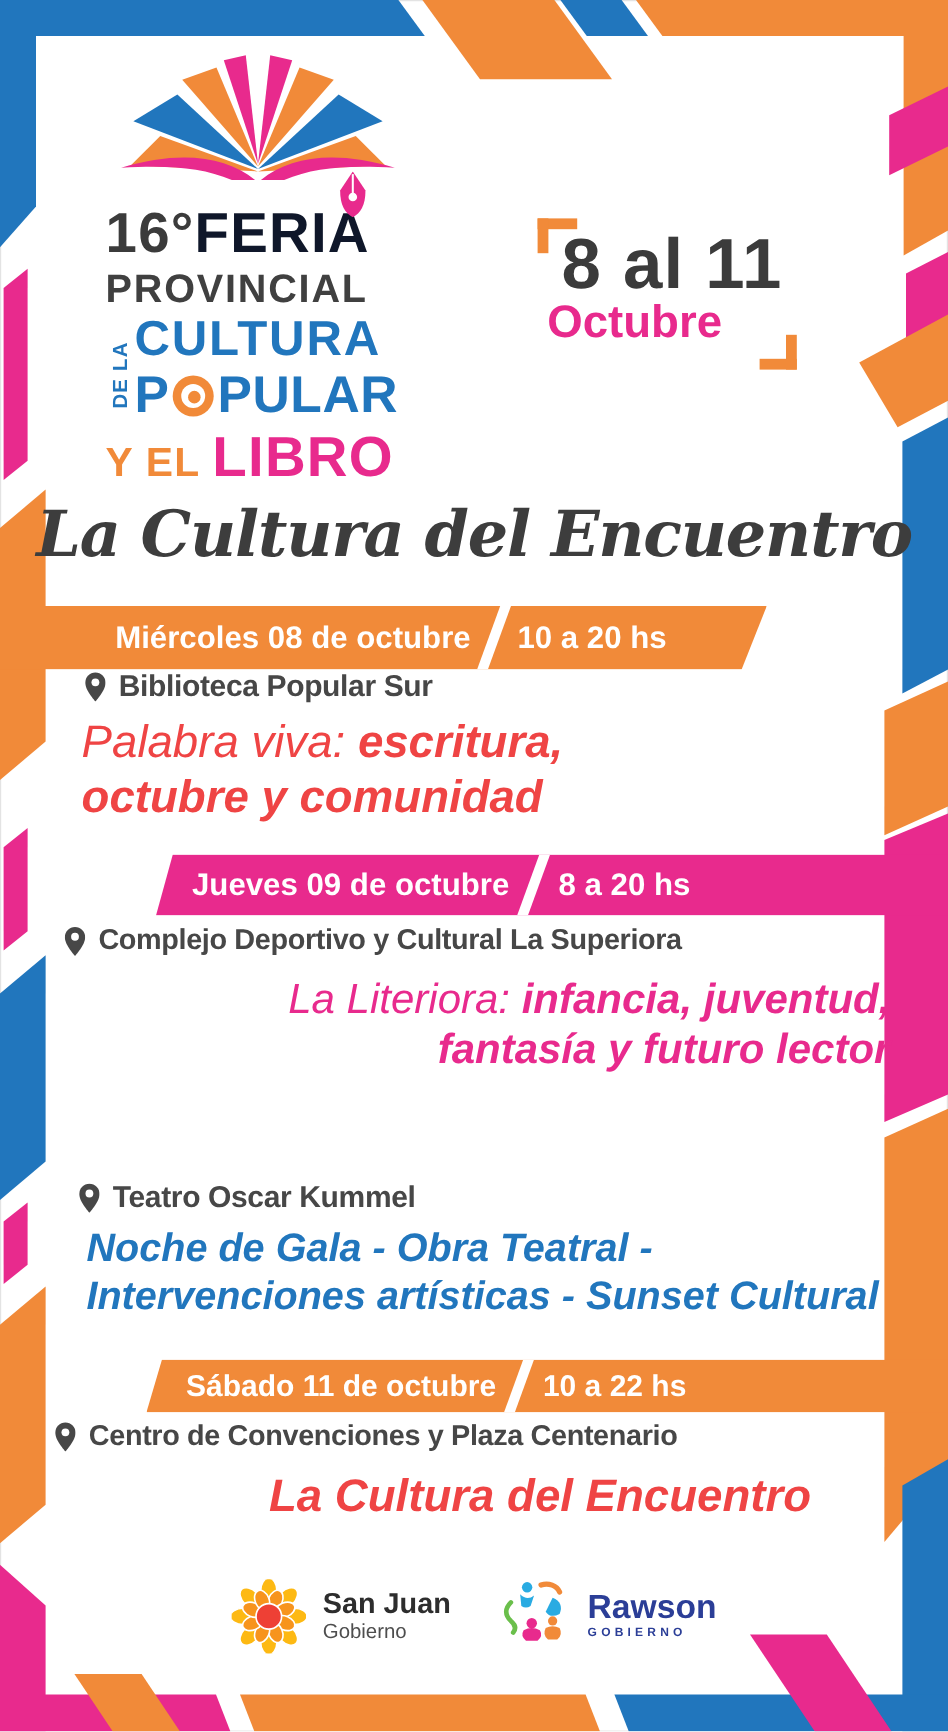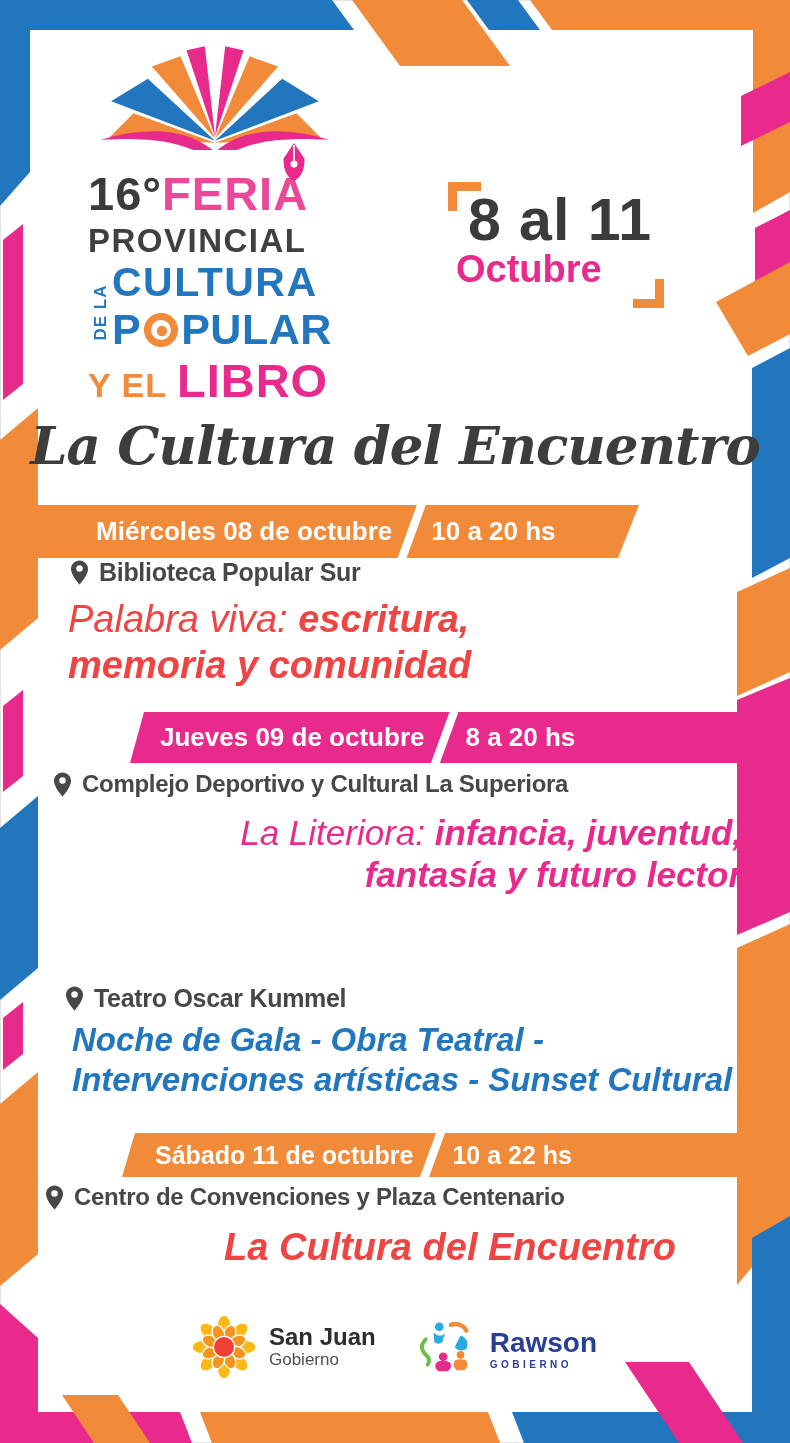--- a/index.html
+++ b/index.html
@@ -8,21 +8,21 @@
     font-family:"Liberation Sans",sans-serif;box-shadow:inset 0 0 0 1px #e3e3e3;
   }
   svg{display:block}
   
   .deco{position:absolute;left:0;top:0;width:790px;height:1443px;z-index:1;pointer-events:none}
   
   .booklogo{position:absolute;left:92px;top:38px;z-index:2}
   .titleblock{position:absolute;left:88px;top:170px;z-index:2;line-height:1}
   .t-row1{font-size:47px;font-weight:800;letter-spacing:1px;white-space:nowrap}
   .t-16{color:#3b3b3b}
-  .t-feria{color:#ec4899}
+  .t-feria{color:#0f172a}
   .t-row2{font-size:33px;font-weight:800;color:#404040;letter-spacing:1.5px;margin-top:7px;white-space:nowrap}
   .t-mid{display:flex;align-items:stretch;margin-top:5px}
   .t-dela{width:24px;position:relative}
   .t-dela span{
     position:absolute;left:-30px;top:42px;display:block;width:84px;text-align:center;
     transform:rotate(-90deg);font-size:17px;font-weight:800;color:#2176bd;letter-spacing:1px}
   .t-cultura{font-size:41px;font-weight:800;color:#2176bd;letter-spacing:1.5px;white-space:nowrap}
   .t-popular{font-size:43px;font-weight:800;color:#2176bd;letter-spacing:0.5px;margin-top:5px;display:flex;align-items:center;white-space:nowrap}
   .oswirl{display:inline-block;margin:0 1px}
   .t-row5{margin-top:6px;display:flex;align-items:baseline;white-space:nowrap}
@@ -49,21 +49,21 @@
   
   .venue{position:absolute;display:flex;align-items:center;gap:11px;color:#474747;font-weight:800;z-index:2;white-space:nowrap;letter-spacing:-0.3px}
   
   .etitle{position:absolute;font-style:italic;z-index:2;line-height:1.2;white-space:nowrap}
   .etitle .light{font-weight:400}
   .etitle .bold{font-weight:700}
   .c-orange{color:#ef4444}
   .c-pink{color:#e82a8d}
   .c-blue{color:#2176bd}
   
-  .footer{position:absolute;left:0;top:1316px;width:790px;display:flex;justify-content:center;align-items:flex-end;gap:42px;z-index:2}
+  .footer{position:absolute;left:0;top:1316px;width:790px;display:flex;justify-content:center;align-items:flex-start;gap:42px;z-index:2}
   .logogroup{display:flex;align-items:center;gap:14px}
   .sj-name{font-size:24px;font-weight:800;color:#2d2d2d;line-height:1.05}
   .sj-sub{font-size:17px;font-weight:400;color:#4e4e4e}
   .rw-name{font-size:28px;font-weight:800;color:#2b3e97;line-height:1.05}
   .rw-sub{font-size:10px;font-weight:700;color:#2b3e97;letter-spacing:3.5px;margin-top:2px}
 </style>
 </head>
 <body>
 
 <div class="canvas">
@@ -173,21 +173,21 @@
   </div>
   <div class="venue" style="left:71px;top:558px;font-size:25px">
     <svg width="17" height="25" viewBox="0 0 24 34">
       <path fill="#474747" d="M12,0 C5.4,0 0,5.4 0,12 C0,21 12,34 12,34 C12,34 24,21 24,12 C24,5.4 18.6,0 12,0 Z"></path>
       <circle cx="12" cy="11.5" r="4.6" fill="#ffffff"></circle>
     </svg>
     <span>Biblioteca Popular Sur</span>
   </div>
   <div class="etitle c-orange" style="left:68px;top:597px;font-size:38px">
     <div><span class="light">Palabra viva: </span><span class="bold">escritura,</span></div>
-    <div><span class="bold">memoria y comunidad</span></div>
+    <div><span class="bold">octubre y comunidad</span></div>
   </div>
 
   <div class="banner bg-pink" style="left:130px;top:712px;width:660px;height:51px;font-size:26px;padding-left:30px;clip-path:polygon(14px 0,100% 0,100% 100%,0 100%)">
     <span class="day">Jueves 09 de octubre</span>
     <span class="slash" style="margin:0 16px"></span>
     <span class="hours">8 a 20 hs</span>
   </div>
   <div class="venue" style="left:54px;top:770px;font-size:24px">
     <svg width="17" height="25" viewBox="0 0 24 34">
       <path fill="#474747" d="M12,0 C5.4,0 0,5.4 0,12 C0,21 12,34 12,34 C12,34 24,21 24,12 C24,5.4 18.6,0 12,0 Z"></path>

